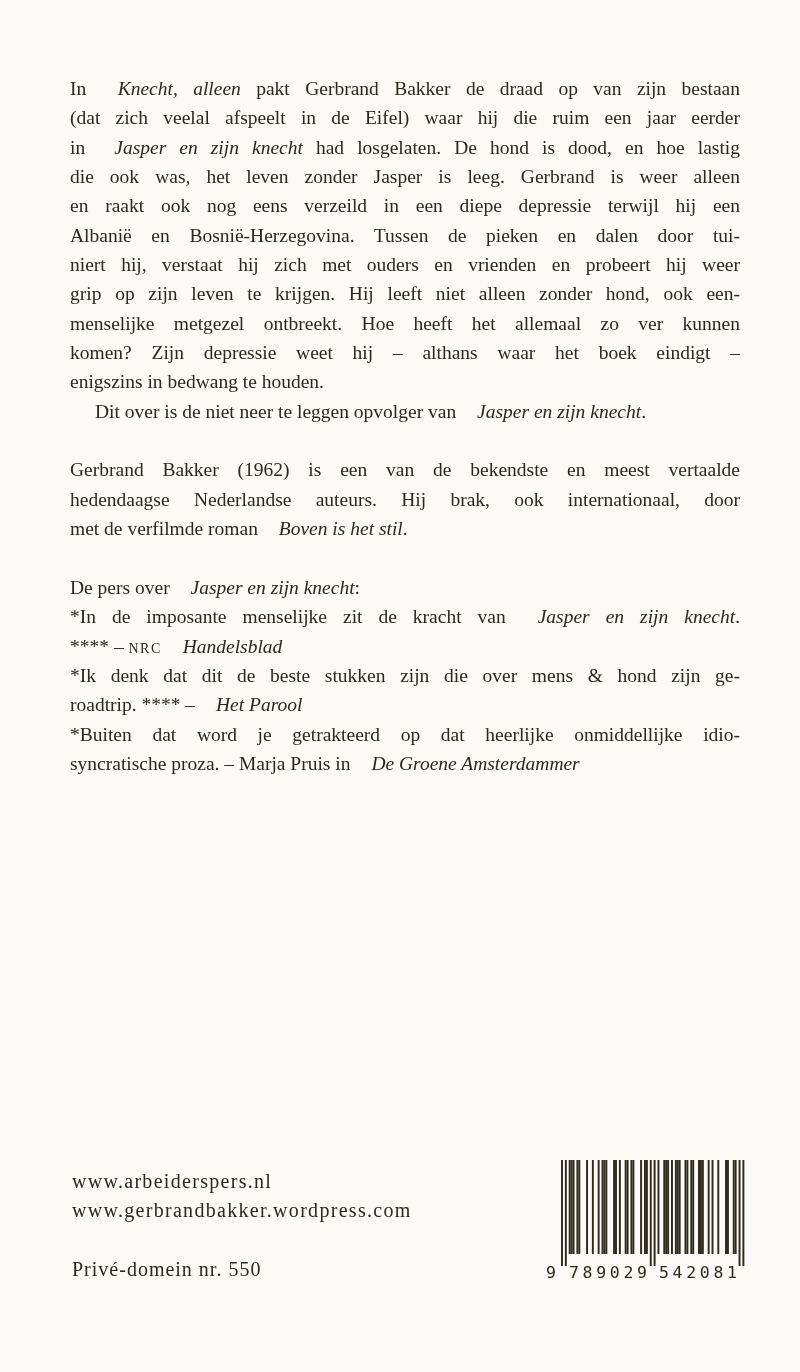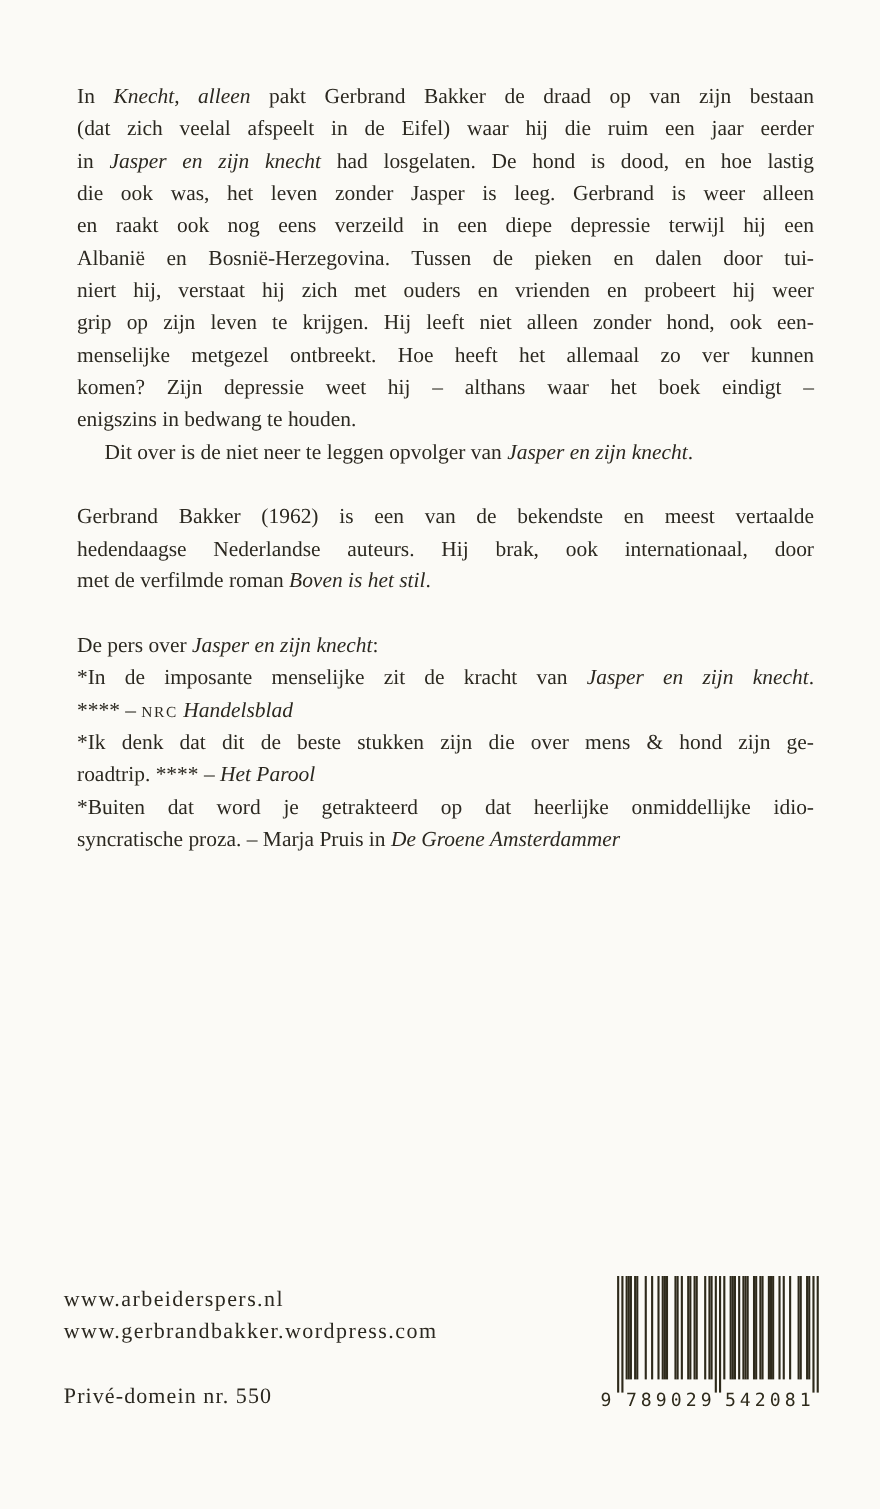--- a/index.html
+++ b/index.html
@@ -23,26 +23,26 @@
   }
   .para + .para { margin-top: 29.35px; }
   .line {
     height: 29.35px;
     white-space: nowrap;
     text-align: justify;
     text-align-last: justify;
   }
   .line.last { text-align-last: left; }
   .line.indent { text-indent: 25px; }
-  .it { font-style: italic; }
+  .it { font-style: italic; margin-left: 16px; }
   .sc { font-variant: small-caps; letter-spacing: 1.5px; }
   
   .footer {
     position: absolute;
-    left: 58px; top: 1167px;
+    left: 72px; top: 1167px;
     font-size: 20px;
     line-height: 29.35px;
     letter-spacing: 1.3px;
   }
   .series { margin-top: 29.35px; letter-spacing: 1px; }
   
   .barcode {
     position: absolute;
     left: 545px; top: 1158px;
     width: 202px; height: 124px;

